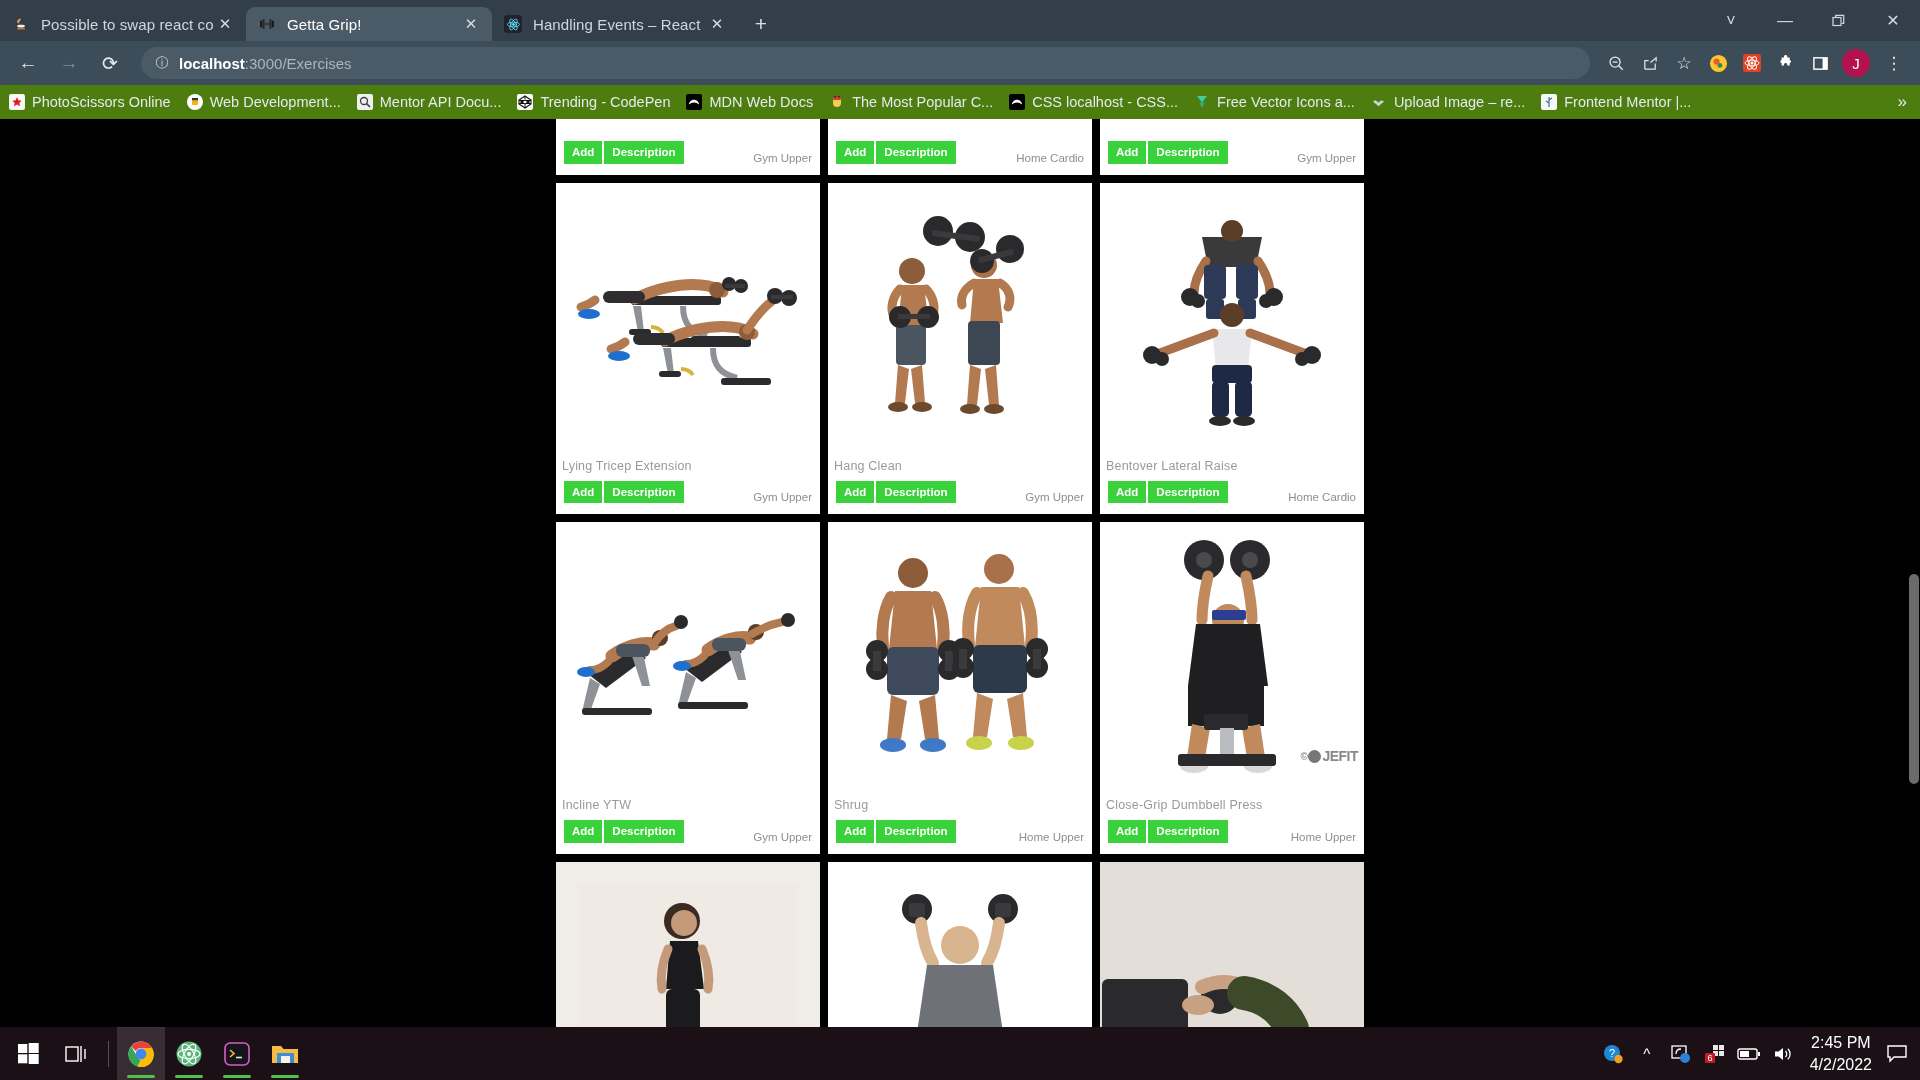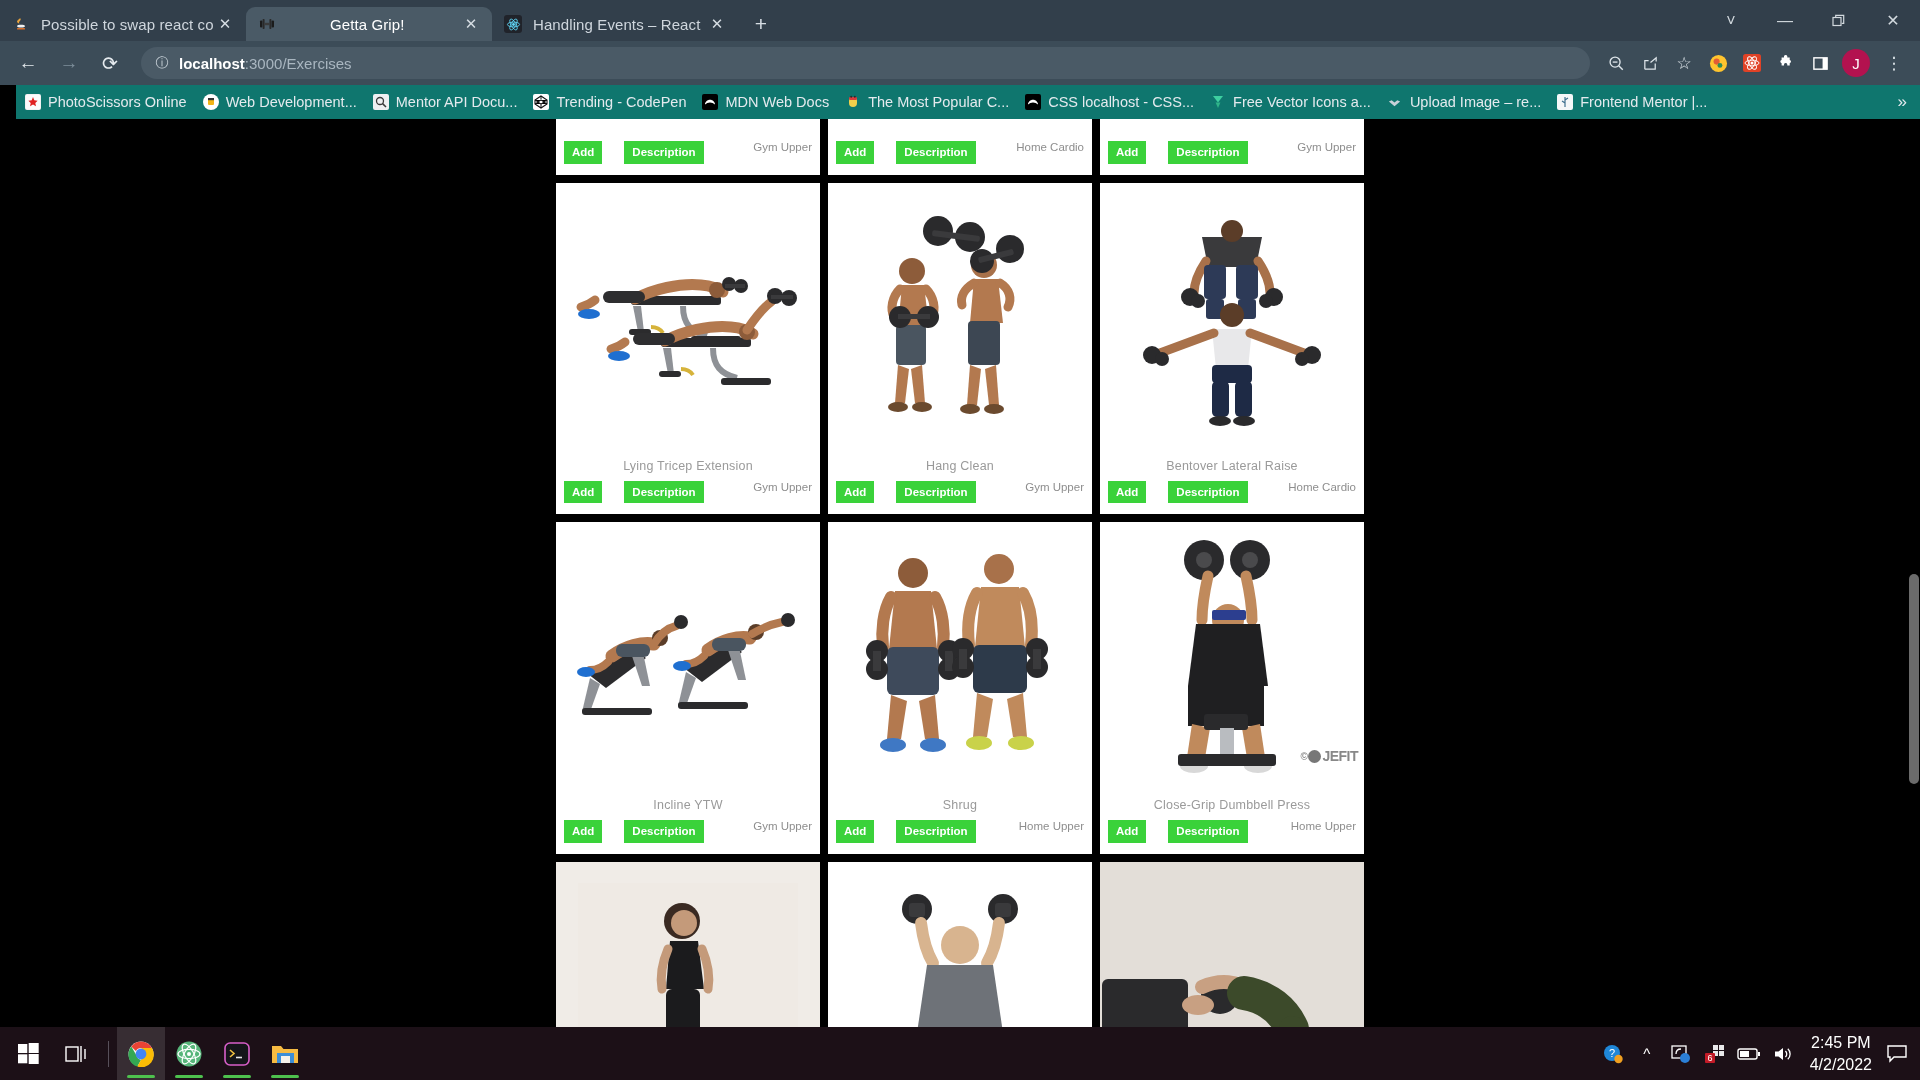--- a/index.html
+++ b/index.html
@@ -16,21 +16,21 @@
   .tabstrip {
     height: 41px; background: #323f4b; display: flex; align-items: flex-end;
     position: relative; flex: 0 0 41px;
   }
   .tab {
     height: 34px; width: 246px; border-radius: 9px 9px 0 0;
     display: flex; align-items: center; padding: 0 10px 0 12px;
     color: #cfd6dd; font-size: 15px; position: relative; flex: 0 0 246px;
   }
   .tab.inactive { background: transparent; }
-  .tab.active { background: #4a5a66; color: #ffffff; gap: 43px; }
+  .tab.active { background: #4a5a66; color: #ffffff; }
   .tab-favicon {
     width: 18px; height: 18px; flex: 0 0 18px; margin-right: 11px;
     border-radius: 3px; display: flex; align-items: center;
     justify-content: center; font-size: 11px; overflow: hidden;
   }
   .tab-title {
     flex: 1; white-space: nowrap; overflow: hidden;
     font-size: 15px; letter-spacing: .1px;
   }
   .tab-close {
@@ -75,22 +75,22 @@
     width: 32px; height: 32px; display: flex; align-items: center;
     justify-content: center; color: #dfe6eb; font-size: 17px; margin-left: 2px;
   }
   .avatar {
     width: 28px; height: 28px; border-radius: 50%; background: #b3124f;
     color: #fff; display: flex; align-items: center; justify-content: center;
     font-size: 15px; margin: 0 6px;
   }
 
   .bookmarks {
-    height: 34px; background: #0f766e; display: flex; align-items: center;
-    padding: 0 9px; flex: 0 0 34px; overflow: hidden; margin-left: 16px;
+    height: 34px; background: #4d7c0f; display: flex; align-items: center;
+    padding: 0 9px; flex: 0 0 34px; overflow: hidden;
   }
   .bm { display: flex; align-items: center; margin-right: 16px; flex: 0 0 auto; }
   .bm-ico {
     width: 16px; height: 16px; flex: 0 0 16px; margin-right: 7px;
     border-radius: 2px; display: flex; align-items: center;
     justify-content: center; font-size: 10px; overflow: hidden;
   }
   .bm-label { font-size: 14.5px; color: #e4eaee; white-space: nowrap; }
   .bm-more { margin-left: auto; color: #e4eaee; font-size: 17px; padding-right: 4px; }
 
@@ -111,25 +111,25 @@
     background: #ffffff; display: flex; flex-direction: column;
     margin-bottom: 8px; overflow: hidden;
   }
   .card.clipped-top { margin-top: -262px; }
   .card-img {
     height: 272px; background: #ffffff; display: flex;
     align-items: center; justify-content: center; position: relative;
     overflow: hidden;
   }
   .card-title {
-    text-align: center; font-size: 12.5px; color: #9a9a9a;
+    text-align: left; font-size: 12.5px; color: #9a9a9a;
     padding: 4px 6px 8px; letter-spacing: .2px;
   }
   .card-foot {
-    display: flex; align-items: flex-start; padding: 0 8px 11px 8px; gap: 20px;
+    display: flex; align-items: flex-end; padding: 0 8px 11px 8px;
   }
   .btn {
     background: #3ad23a; color: #ffffff; border: none;
     font-size: 11.5px; font-weight: bold; padding: 5px 8px;
     font-family: "Liberation Sans", sans-serif; line-height: 1.1;
     margin-right: 2px; cursor: pointer;
   }
   .tagline { margin-left: auto; font-size: 11.5px; color: #8e8e8e; }
 
   .jefit {

